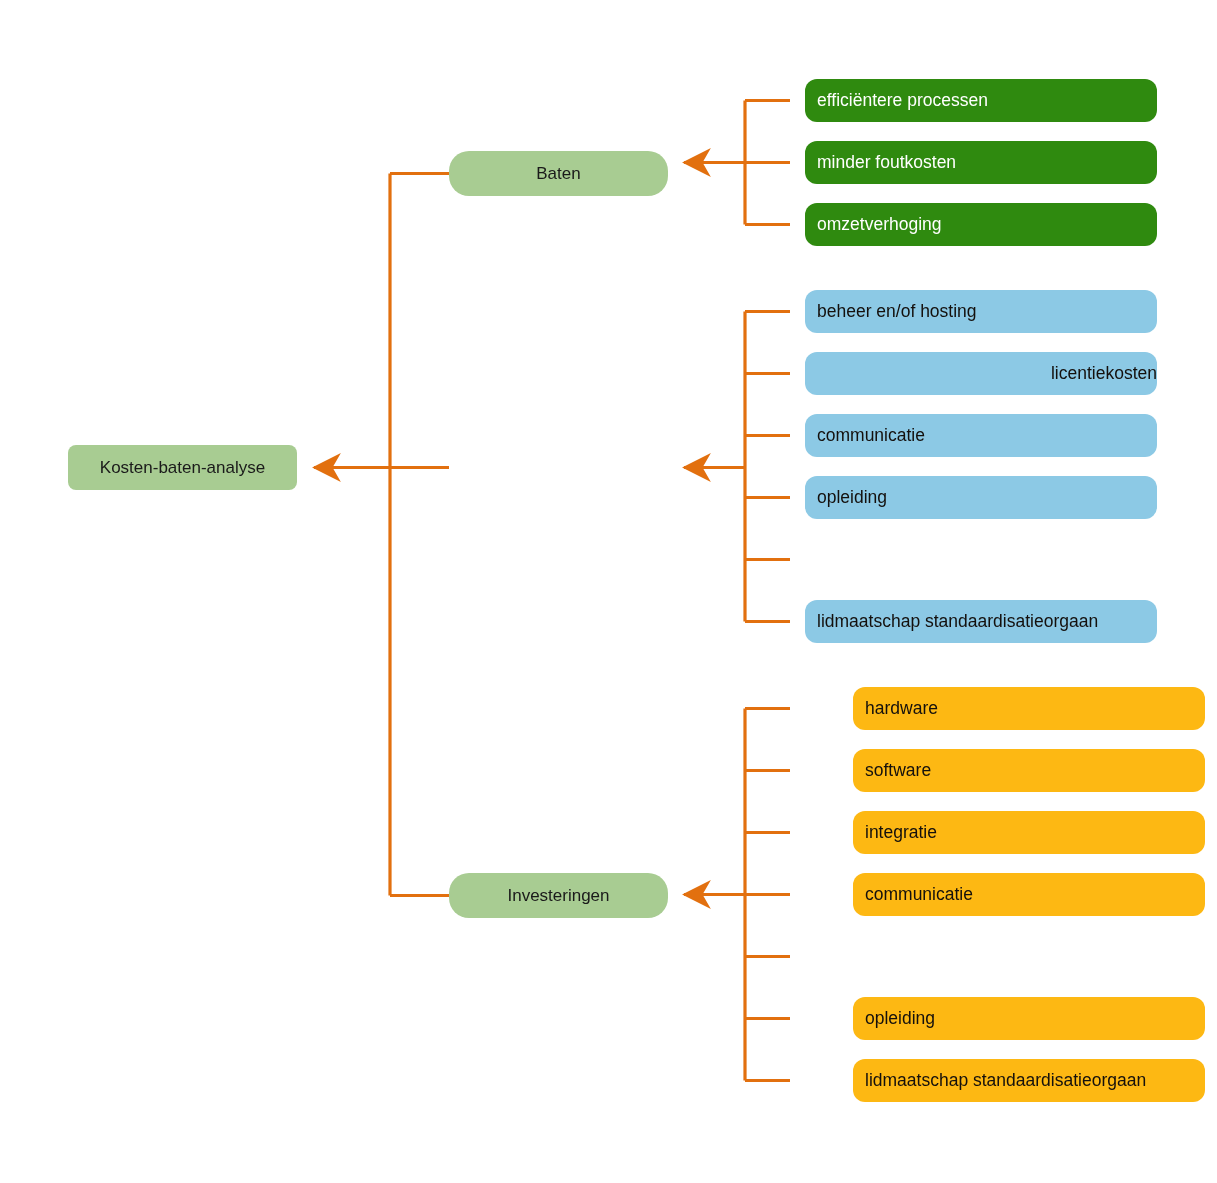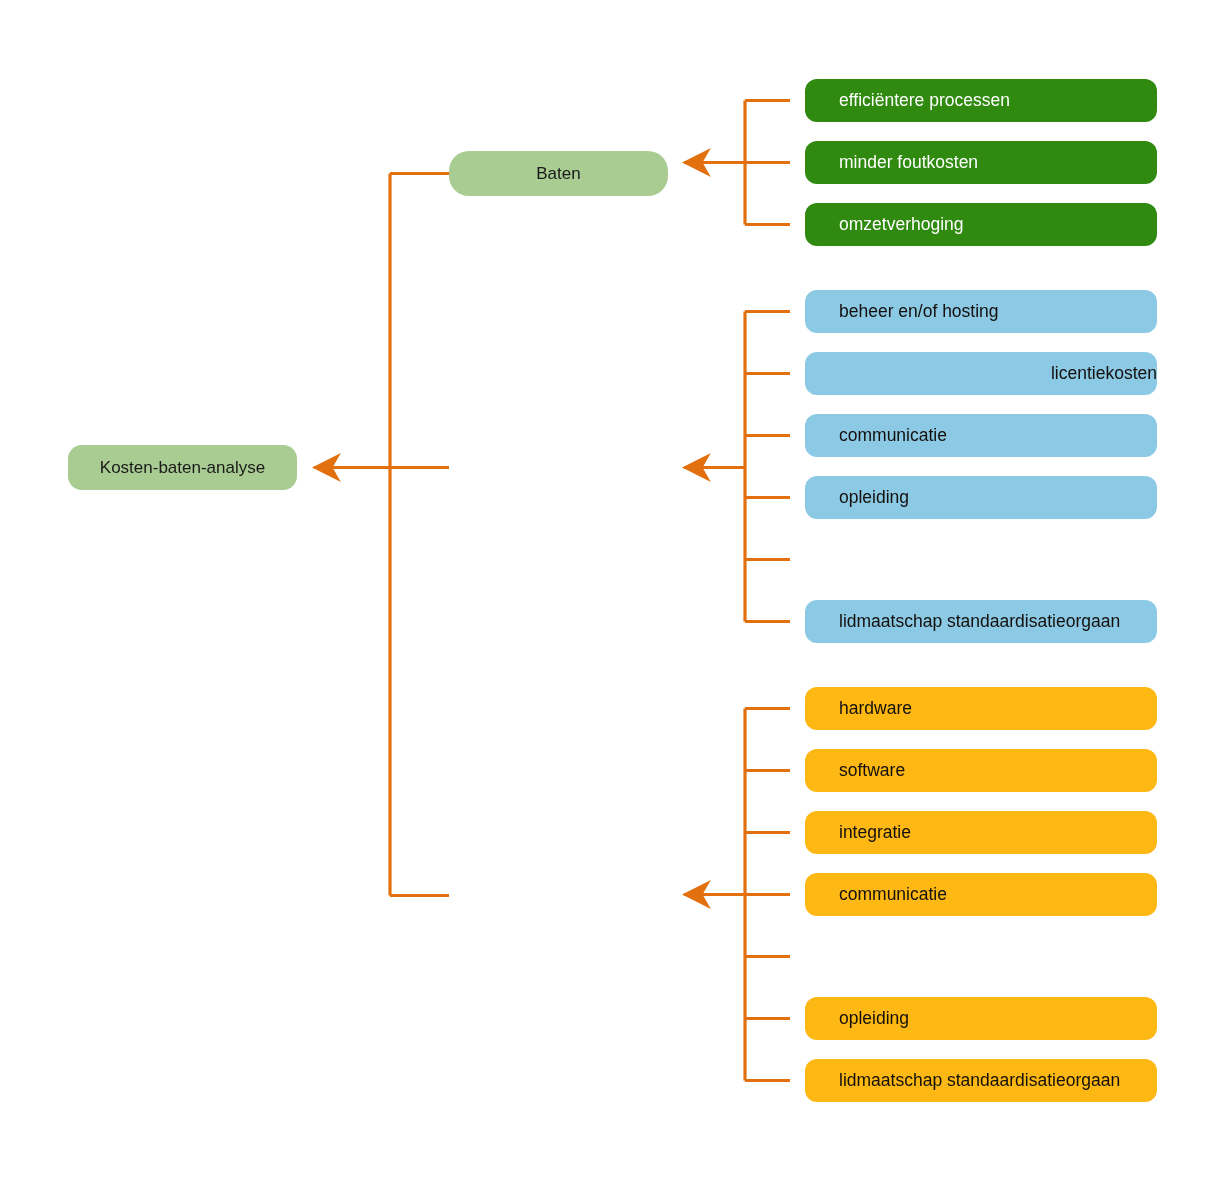--- a/index.html
+++ b/index.html
@@ -47,49 +47,50 @@
     color: #1a1a1a;
     justify-content: center;
     font-size: 17px;
     font-weight: 400;
     border-radius: 20px;
   }
   .node.root {
     left: 68px;
     width: 229px;
     height: 45px;
-    border-radius: 14px;
+    border-radius: 8px;
   }
   .node.cat {
     left: 449px;
     width: 219px;
     height: 45px;
   }
 
   
   .node.leaf {
     left: 805px;
     width: 352px;
     height: 43px;
-    padding-left: 34px;
+    padding-left: 12px;
     justify-content: flex-start;
     font-size: 17.5px;
     border-radius: 12px;
   }
   .node.leaf.green {
     background: #2f8a0f;
     color: #ffffff;
   }
   .node.leaf.blue {
     background: #8cc9e5;
     color: #14100d;
   }
   .node.leaf.amber {
     background: #fdb813;
     color: #14100d;
+    margin-left: 48px;
   }
 
   .node-label {
     display: block;
     line-height: 1;
   }
 </style>
 </head>
 <body>
 
@@ -152,20 +153,23 @@
 
   <div class="node root" style="top:445px;">
     <span class="node-label">Kosten-baten-analyse</span>
   </div>
 
   <div class="node cat" style="top:151px;">
     <span class="node-label">Baten</span>
   </div>
 
 
+  <div class="node cat" style="top:873px;">
+    <span class="node-label">Investeringen</span>
+  </div>
 
   <div class="node leaf green" style="top:79px;">
     <span class="node-label">efficiëntere processen</span>
   </div>
   <div class="node leaf green" style="top:141px;">
     <span class="node-label">minder foutkosten</span>
   </div>
   <div class="node leaf blue" style="top:290px;">
     <span class="node-label">beheer en/of hosting</span>
   </div>

